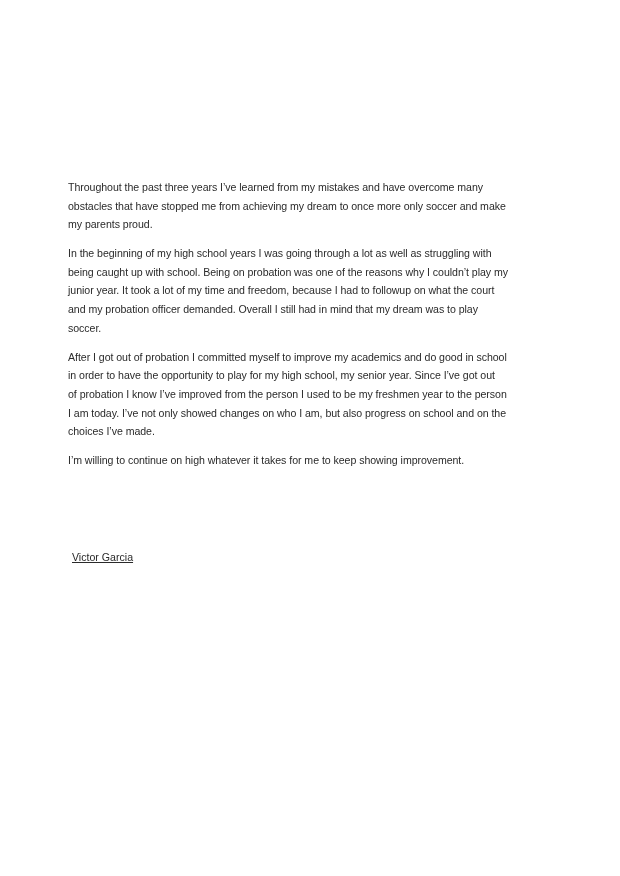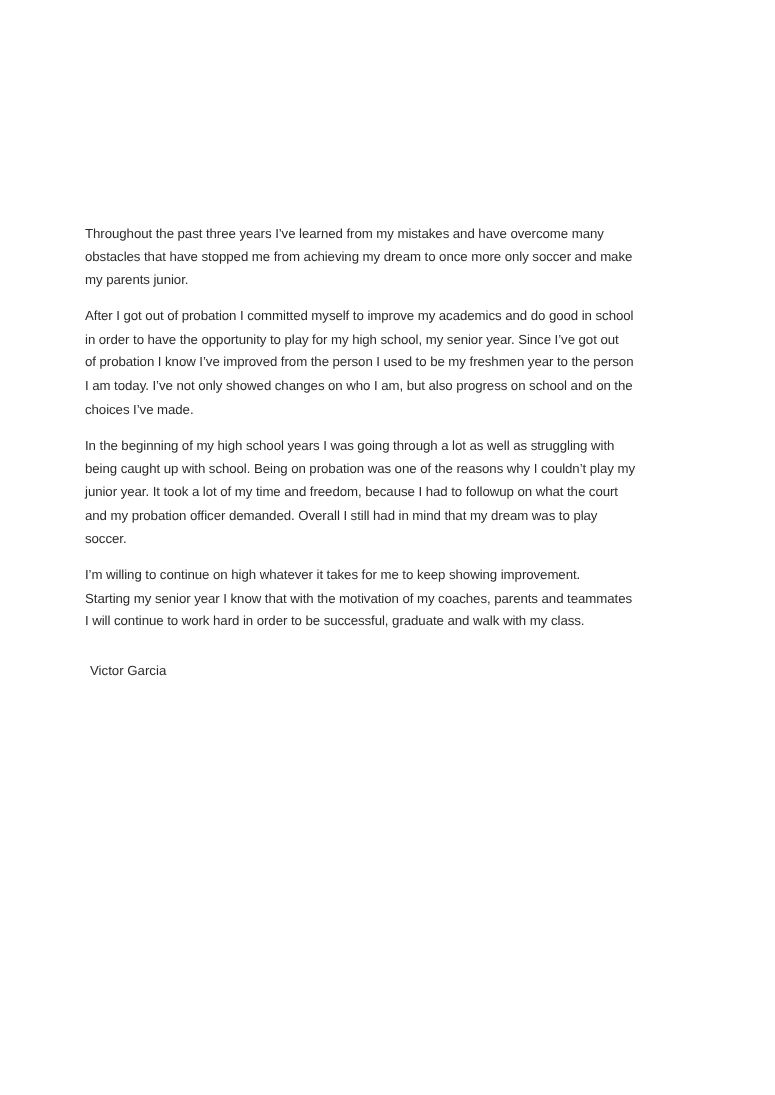--- a/index.html
+++ b/index.html
@@ -30,51 +30,51 @@
       color: #2a2a2a;
       letter-spacing: -0.05px;
     }
     .letter p {
       margin: 0 0 10.5px 0;
       padding: 0;
     }
     .signature {
       position: absolute;
       left: 72px;
-      top: 528px;
+      top: 548px;
       font-family: "Liberation Sans", sans-serif;
       font-size: 10.6px;
       line-height: 18.6px;
       color: #2a2a2a;
+      text-decoration: underline;
     }
   </style>
 </head>
 <body>
 
 <div class="page">
   <div class="letter">
     <p>
       <span>Throughout the past three years I’ve learned from my mistakes and have overcome many</span><br>
       <span>obstacles that have stopped me from achieving my dream to once more only soccer and make</span><br>
-      <span>my parents junior.</span>
+      <span>my parents proud.</span>
+    </p>
+    <p>
+      <span>In the beginning of my high school years I was going through a lot as well as struggling with</span><br>
+      <span>being caught up with school.  Being on probation was one of the reasons why I couldn’t play my</span><br>
+      <span>junior year.  It took a lot of my time and freedom, because I had to followup on what the court</span><br>
+      <span>and my probation officer demanded.  Overall I still had in mind that my dream was to play</span><br>
+      <span>soccer.</span>
     </p>
     <p>
       <span>After I got out of probation I committed myself to improve my academics and do good in school</span><br>
       <span>in order to have the opportunity to play for my high school, my senior year.  Since I’ve got out</span><br>
       <span>of probation I know I’ve improved from the person I used to be my freshmen year to the person</span><br>
       <span>I am today.  I’ve not only showed changes on who I am, but also progress on school and on the</span><br>
       <span>choices I’ve made.</span>
     </p>
     <p>
-      <span>In the beginning of my high school years I was going through a lot as well as struggling with</span><br>
-      <span>being caught up with school.  Being on probation was one of the reasons why I couldn’t play my</span><br>
-      <span>junior year.  It took a lot of my time and freedom, because I had to followup on what the court</span><br>
-      <span>and my probation officer demanded.  Overall I still had in mind that my dream was to play</span><br>
-      <span>soccer.</span>
-    </p>
-    <p>
       <span>I’m willing to continue on high whatever it takes for me to keep showing improvement.</span><br>
-      <span>Starting my senior year I know that with the motivation of my coaches, parents and teammates</span><br>
-      <span>I will continue to work hard in order to be successful, graduate and walk with my class.</span>
+      <br>
     </p>
   </div>
   <div class="signature">Victor Garcia</div>
 </div>
 
 </body></html>

